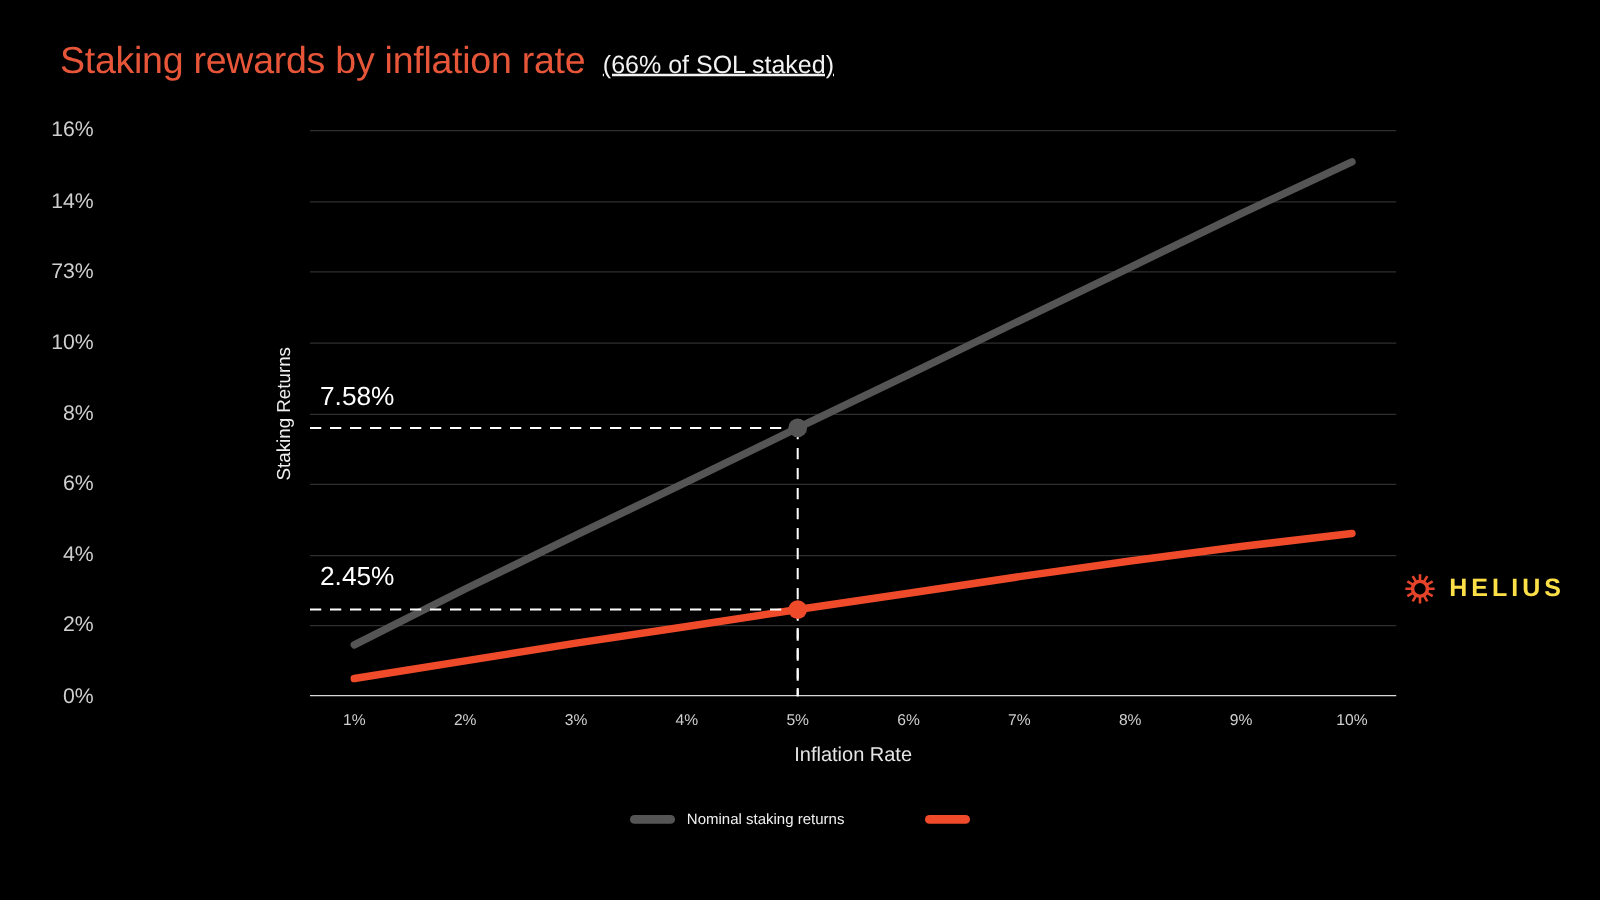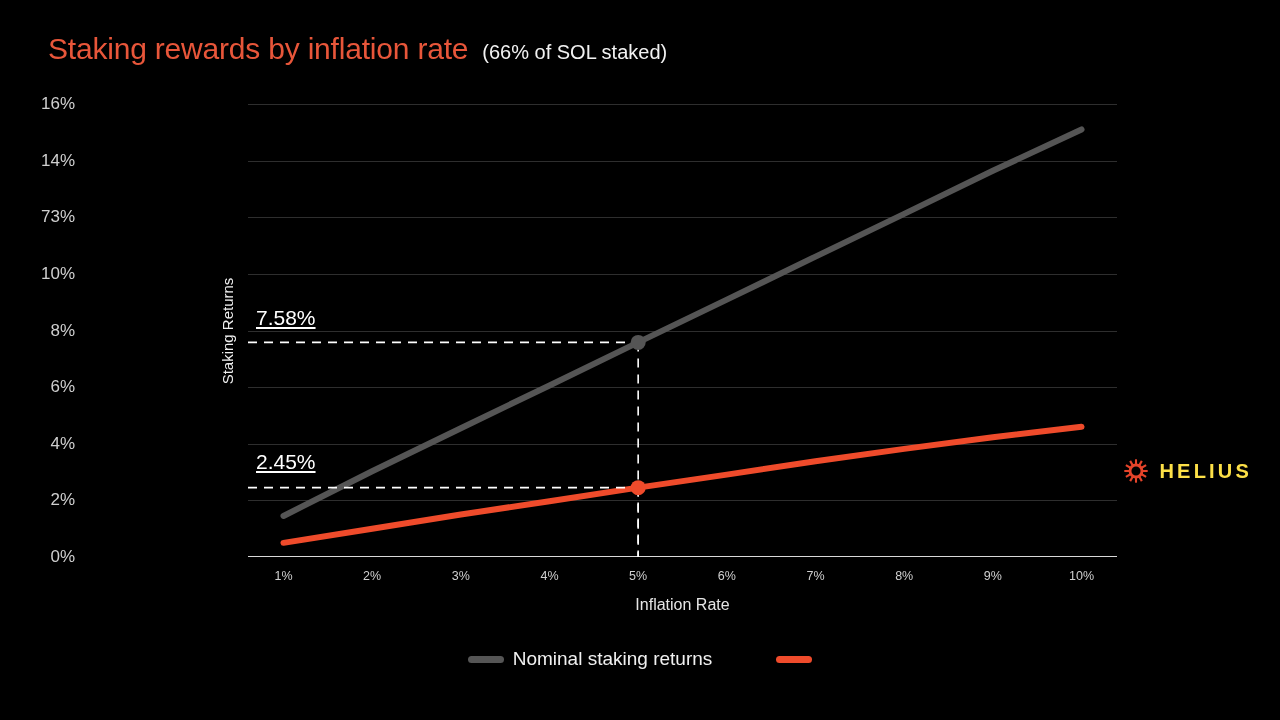--- a/index.html
+++ b/index.html
@@ -9,21 +9,21 @@
     -webkit-font-smoothing:antialiased;
   }
   #slide{position:relative;width:1280px;height:504px;background:#000;}
 
   
   #title-block{position:absolute;left:48px;top:32px;display:flex;align-items:baseline;gap:14px;}
   #chart-title{
     font-size:30px;color:#e8563a;font-weight:400;letter-spacing:-0.2px;white-space:nowrap;
   }
   #chart-subtitle{
-    font-size:20px;color:#f2f2f2;font-weight:400;white-space:nowrap;
+    font-size:20px;color:#f2f2f2;font-weight:400;white-space:nowrap;text-decoration:underline;
   }
 
   
   #plot-area{position:absolute;left:248px;top:104px;width:869px;height:453px;}
   .gridline{position:absolute;left:0;width:100%;height:1px;background:#2e2e2e;}
   #axis-baseline{position:absolute;left:0;bottom:0;width:100%;height:1.5px;background:#d8d8d8;}
 
   .ytick{
     position:absolute;right:1042px;width:46px;text-align:right;
     font-size:17px;color:#cfcfcf;transform:translateY(-50%);white-space:nowrap;
@@ -39,32 +39,32 @@
   }
   #x-axis-label{
     position:absolute;left:0;width:100%;top:492px;text-align:center;
     font-size:16px;color:#e5e5e5;
   }
 
   #series-svg{position:absolute;left:0;top:0;width:869px;height:453px;overflow:visible;}
 
   
   .annot-label{
-    position:absolute;font-size:21px;color:#ffffff;white-space:nowrap;text-decoration:underline;
+    position:absolute;font-size:21px;color:#ffffff;white-space:nowrap;
   }
 
   
   #legend{
     position:absolute;left:0;top:720px;width:1280px;
     display:flex;justify-content:center;align-items:center;gap:64px;
   }
   #legend{top:648px;}
   .legend-item{display:flex;align-items:center;gap:9px;}
   .legend-swatch{width:36px;height:7px;border-radius:4px;display:block;}
-  .legend-text{font-size:19px;color:#f0f0f0;white-space:nowrap;}
+  .legend-text{font-size:12px;color:#f0f0f0;white-space:nowrap;}
 
   
   #logo{position:absolute;right:28px;bottom:20px;display:flex;align-items:center;gap:10px;}
   #logo-mark{width:26px;height:26px;display:block;}
   #logo-text{
     font-size:20px;letter-spacing:3.2px;color:#e5442a;font-weight:700;
   }
 </style>
 </head>
 <body>

